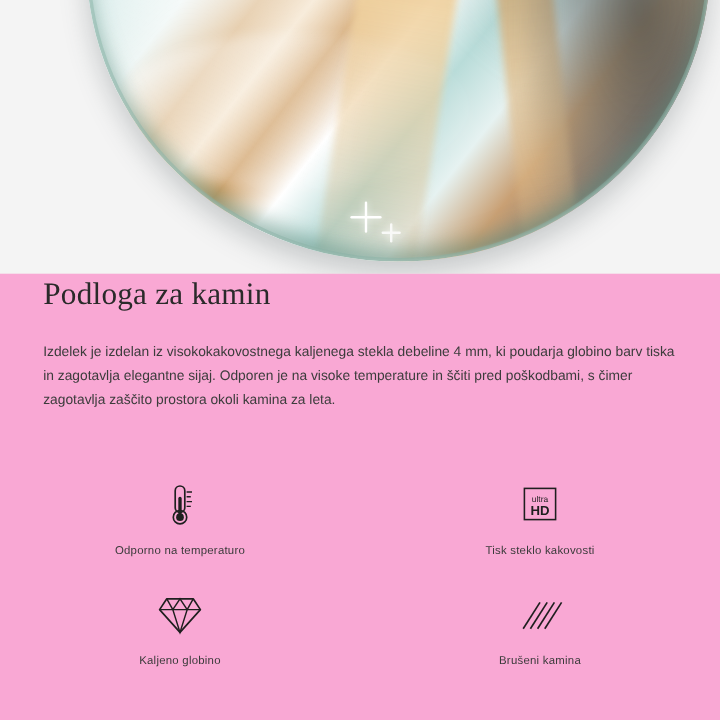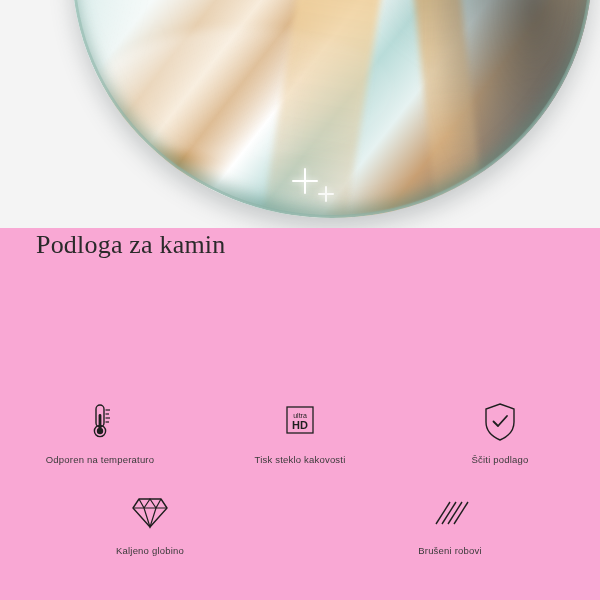--- a/index.html
+++ b/index.html
@@ -244,62 +244,54 @@
       <div class="board-edge"></div>
     </div>
     <div class="sparkle sparkle-1"></div>
     <div class="sparkle sparkle-2"></div>
   </div>
 
   <div class="content">
     <h1 class="headline">
       <span class="line1">Podloga za kamin</span>
     </h1>
+    <p class="paragraph">Izdelek je izdelan iz visokokakovostnega kaljenega stekla debeline 4 mm, ki poudarja globino barv tiska in zagotavlja elegantne sijaj. Odporen je na visoke temperature in ščiti pred poškodbami, s čimer zagotavlja zaščito prostora okoli kamina za leta.</p>
   </div>
 
   <div class="features">
 
     <div class="feature-row row-1">
 
       <div class="feature">
         <div class="feature-icon">
           <svg width="34" height="40" viewBox="0 0 34 40">
             <rect x="13" y="3" width="8" height="22" rx="4" fill="none" stroke="#1f1f1f" stroke-width="1.4"></rect>
             <circle cx="17" cy="29" r="5.6" fill="none" stroke="#1f1f1f" stroke-width="1.4"></circle>
             <rect x="15.6" y="12" width="2.8" height="15" rx="1.4" fill="#1f1f1f"></rect>
             <circle cx="17" cy="29" r="3.2" fill="#1f1f1f"></circle>
             <line x1="22.5" y1="8" x2="27" y2="8" stroke="#1f1f1f" stroke-width="1.2"></line>
             <line x1="22.5" y1="12" x2="26" y2="12" stroke="#1f1f1f" stroke-width="1.2"></line>
             <line x1="22.5" y1="16" x2="27" y2="16" stroke="#1f1f1f" stroke-width="1.2"></line>
             <line x1="22.5" y1="20" x2="26" y2="20" stroke="#1f1f1f" stroke-width="1.2"></line>
           </svg>
         </div>
-        <div class="feature-label">Odporen na temperaturo</div>
+        <div class="feature-label">Odporno na temperaturo</div>
       </div>
 
       <div class="feature">
         <div class="feature-icon">
           <svg width="42" height="40" viewBox="0 0 42 40">
             <rect x="8" y="5" width="26" height="26" fill="none" stroke="#1f1f1f" stroke-width="1.3"></rect>
             <text x="21" y="16" font-family="Liberation Sans, sans-serif" font-size="7" fill="#1f1f1f" text-anchor="middle">ultra</text>
             <text x="21" y="27" font-family="Liberation Sans, sans-serif" font-size="11" font-weight="bold" fill="#1f1f1f" text-anchor="middle">HD</text>
           </svg>
         </div>
         <div class="feature-label">Tisk steklo kakovosti</div>
       </div>
 
-      <div class="feature">
-        <div class="feature-icon">
-          <svg width="38" height="42" viewBox="0 0 38 42">
-            <path d="M19 3 L33 8 V21 C33 30 26 36 19 39 C12 36 5 30 5 21 V8 Z" fill="none" stroke="#1f1f1f" stroke-width="1.4"></path>
-            <path d="M12.5 20.5 L17 25 L26 15" fill="none" stroke="#1f1f1f" stroke-width="1.8" stroke-linecap="round" stroke-linejoin="round"></path>
-          </svg>
-        </div>
-        <div class="feature-label">Ščiti podlago</div>
-      </div>
 
     </div>
 
     <div class="feature-row row-2">
 
       <div class="feature">
         <div class="feature-icon">
           <svg width="42" height="36" viewBox="0 0 42 36">
             <path d="M21 32 L4 13 L10 4 H32 L38 13 Z" fill="none" stroke="#1f1f1f" stroke-width="1.4" stroke-linejoin="round"></path>
             <path d="M4 13 H38" fill="none" stroke="#1f1f1f" stroke-width="1.2"></path>
@@ -312,20 +304,20 @@
 
       <div class="feature">
         <div class="feature-icon">
           <svg width="40" height="34" viewBox="0 0 40 34">
             <path d="M6 28 L20 6" stroke="#1f1f1f" stroke-width="1.4" fill="none"></path>
             <path d="M12 28 L26 6" stroke="#1f1f1f" stroke-width="1.4" fill="none"></path>
             <path d="M18 28 L32 6" stroke="#1f1f1f" stroke-width="1.4" fill="none"></path>
             <path d="M24 28 L38 6" stroke="#1f1f1f" stroke-width="1.4" fill="none"></path>
           </svg>
         </div>
-        <div class="feature-label">Brušeni robovi</div>
+        <div class="feature-label">Brušeni kamina</div>
       </div>
 
 
     </div>
   </div>
 
 </div>
 
 </body></html>

